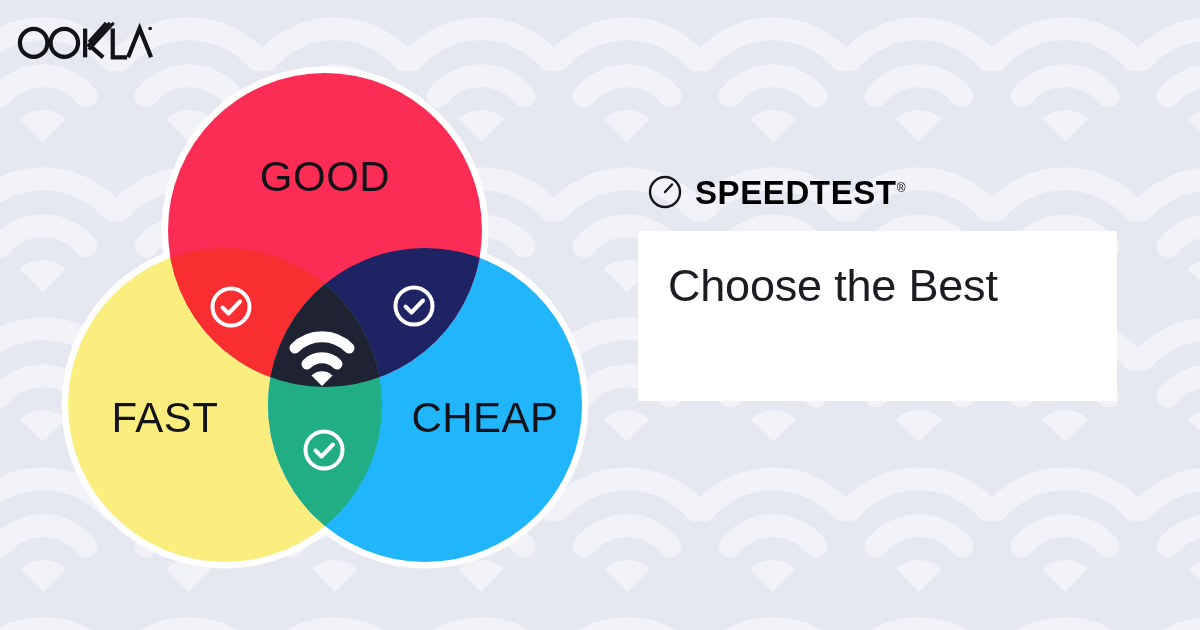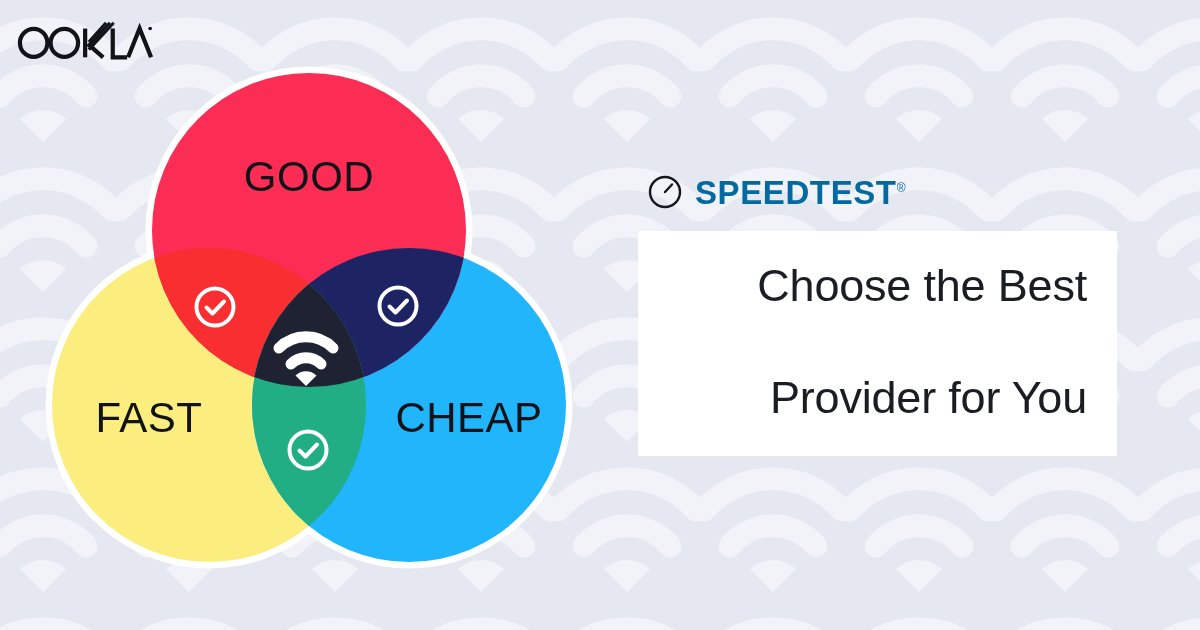--- a/index.html
+++ b/index.html
@@ -37,21 +37,21 @@
     top: 18px;
     z-index: 6;
     width: 140px;
     height: 42px;
   }
   .ookla-logo svg { display: block; }
 
   
   .venn {
     position: absolute;
-    left: 24px;
+    left: 40px;
     top: 50px;
     width: 570px;
     height: 540px;
     z-index: 3;
   }
   .venn svg { display: block; overflow: visible; }
 
   .venn-label {
     font-family: "Liberation Sans", sans-serif;
     font-weight: 400;
@@ -75,21 +75,21 @@
     margin-left: 10px;
     margin-bottom: 17px;
   }
   .speedtest-logo .gauge { width: 34px; height: 34px; margin-right: 13px; flex: 0 0 auto; }
   .speedtest-logo .gauge svg { display: block; }
   .speedtest-wordmark {
     font-family: "Liberation Sans", sans-serif;
     font-weight: bold;
     font-size: 33px;
     letter-spacing: 0.6px;
-    color: #0369a1;
+    color: #000000;
     line-height: 1;
     white-space: nowrap;
     text-align: center;
   }
   .speedtest-wordmark .reg {
     font-size: 12px;
     vertical-align: super;
     font-weight: normal;
     letter-spacing: 0;
   }
@@ -101,21 +101,20 @@
     padding: 27px 30px 31px 30px;
   }
   .headline {
     margin: 0;
     font-family: "Liberation Sans", sans-serif;
     font-weight: 300;
     font-size: 45px;
     line-height: 1.24;
     color: #1b1d23;
     letter-spacing: -0.2px;
-    text-align: right;
   }
 </style>
 </head>
 <body>
 
 <div class="canvas">
 
   <div class="bg-pattern">
     <svg viewBox="0 0 1200 630" xmlns="http://www.w3.org/2000/svg" aria-hidden="true">
       <defs>
@@ -241,19 +240,18 @@
       </span>
       <span class="speedtest-wordmark">
         <span>SPEEDTEST</span><span class="reg">®</span>
       </span>
     </div>
 
     <div class="headline-box">
       <h1 class="headline">
         <span>Choose the Best</span><br>
         <br>
-        <span>Provider for You</span>
       </h1>
     </div>
 
   </div>
 
 </div>
 
 </body></html>

